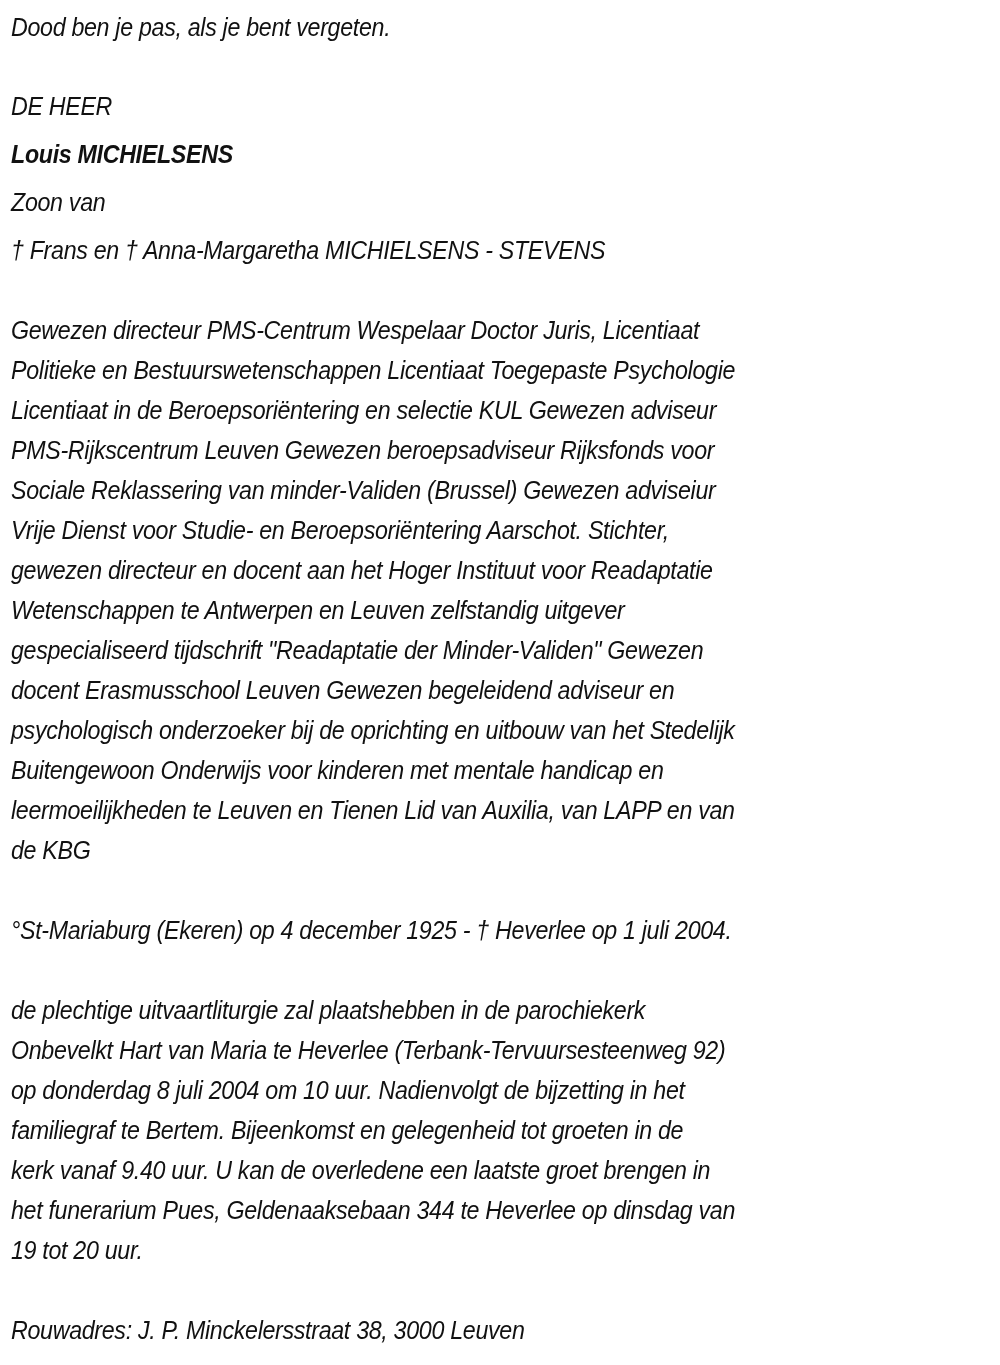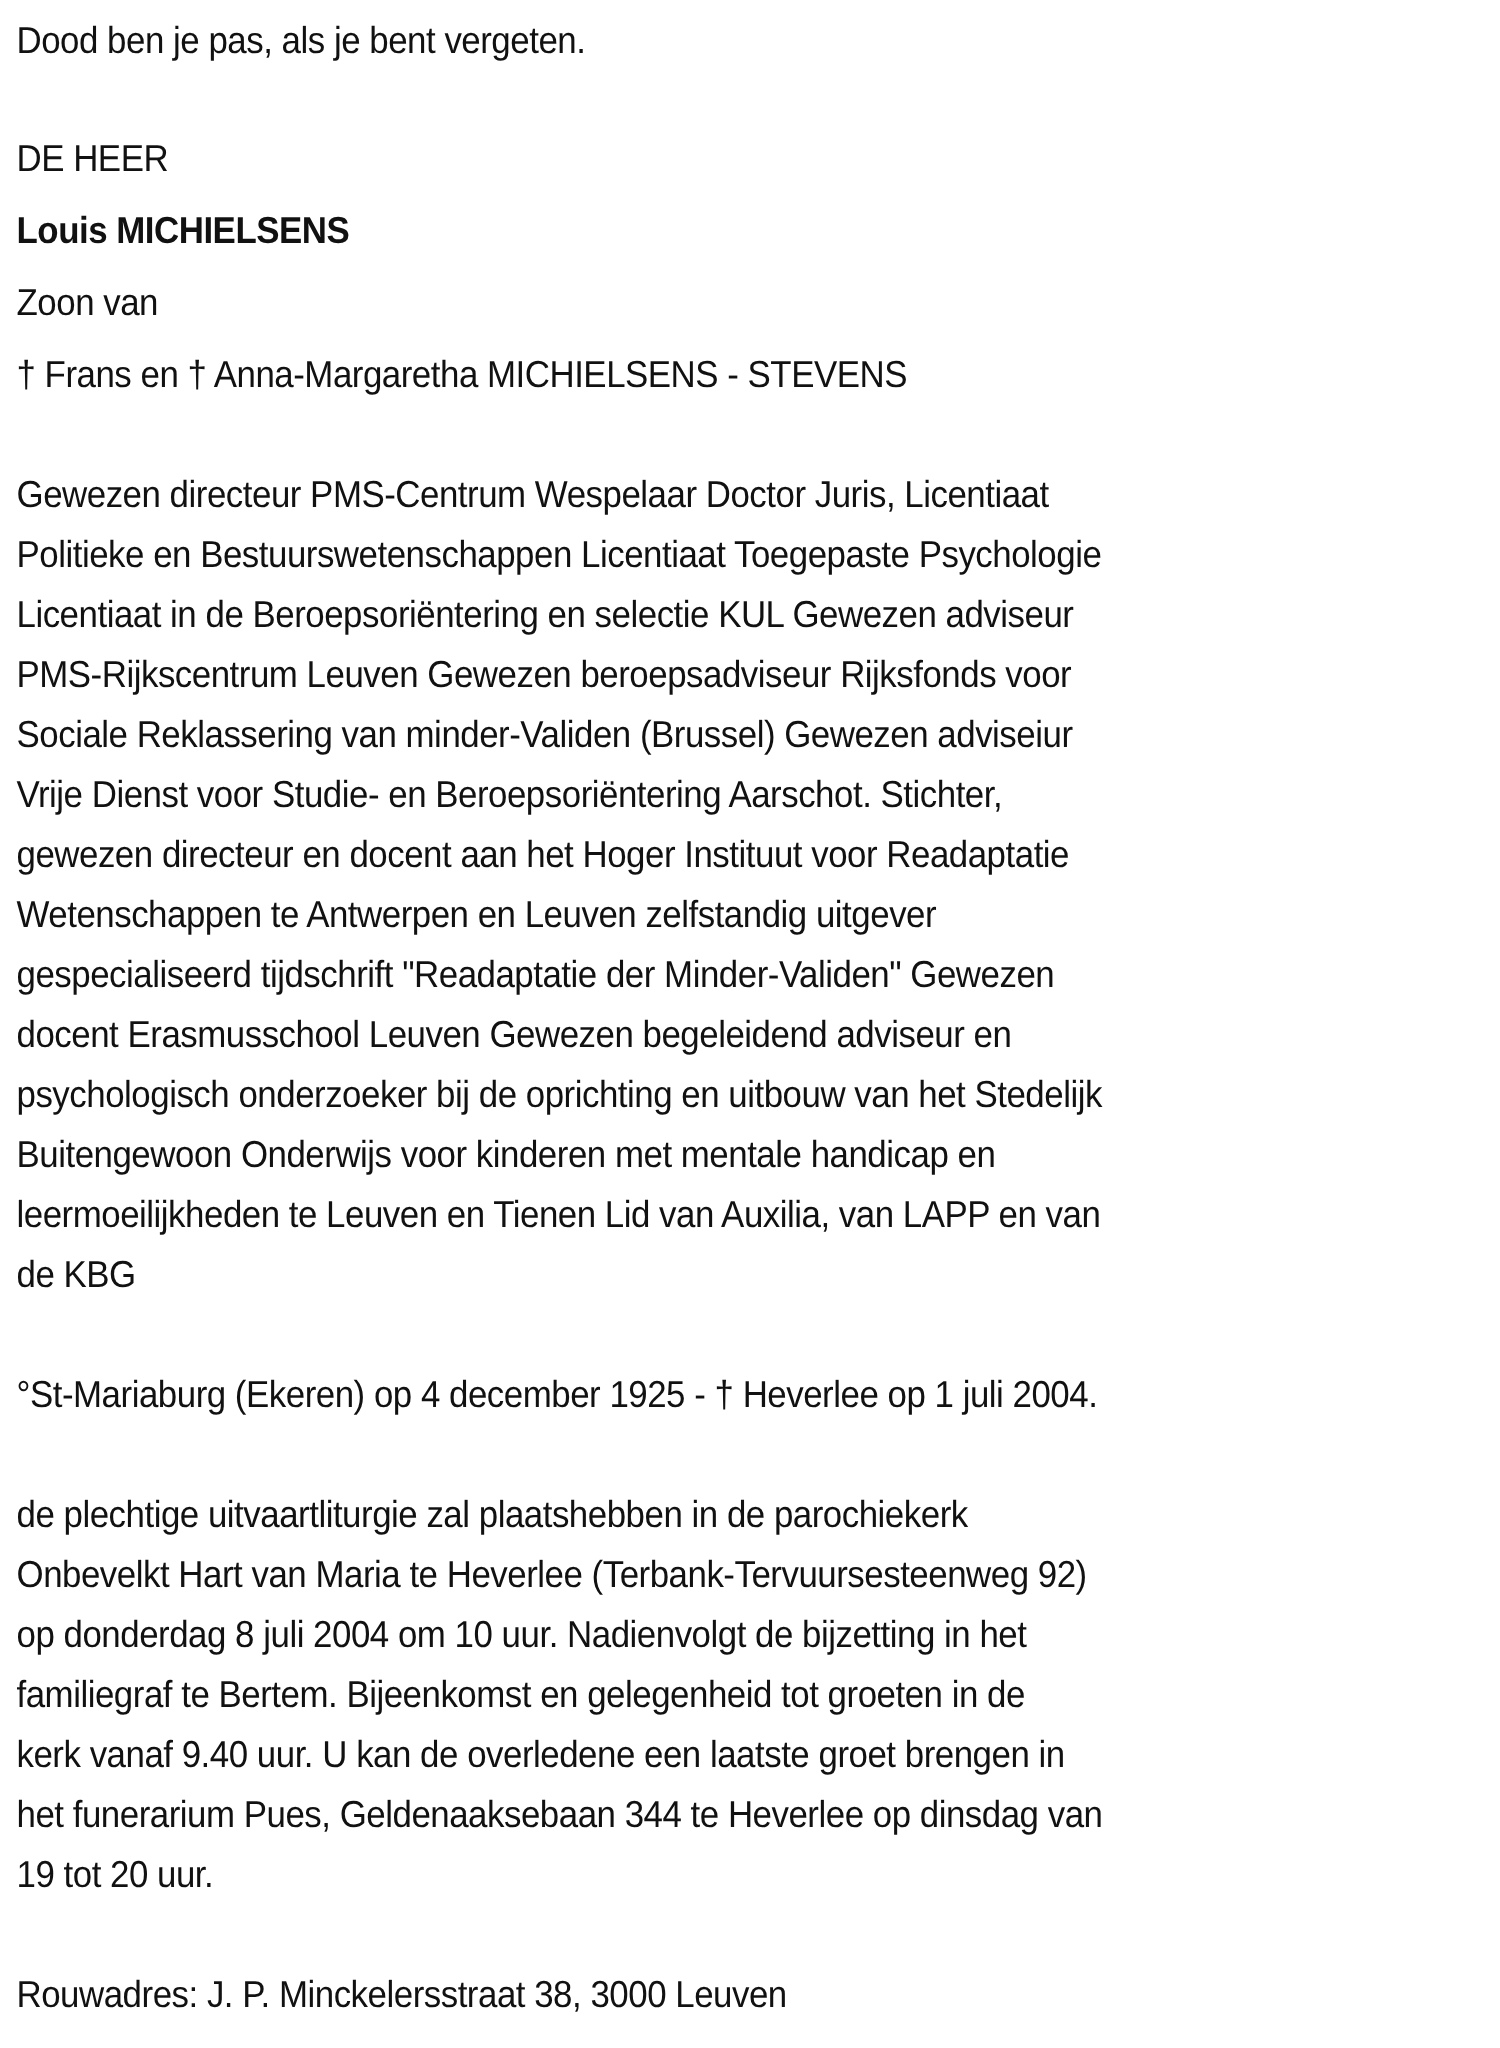--- a/index.html
+++ b/index.html
@@ -11,20 +11,21 @@
       width: 1000px;
       height: 1365px;
       overflow: hidden;
       color: #111111;
       font-family: "Liberation Sans", sans-serif;
     }
     .page {
       position: relative;
       width: 972px;
       height: 1365px;
+      font-style: italic;
     }
     .line {
       position: absolute;
       left: 11px;
       font-size: 25px;
       line-height: 30px;
       white-space: nowrap;
       letter-spacing: -0.35px;
       transform-origin: left top;
       transform: scaleX(0.93);

